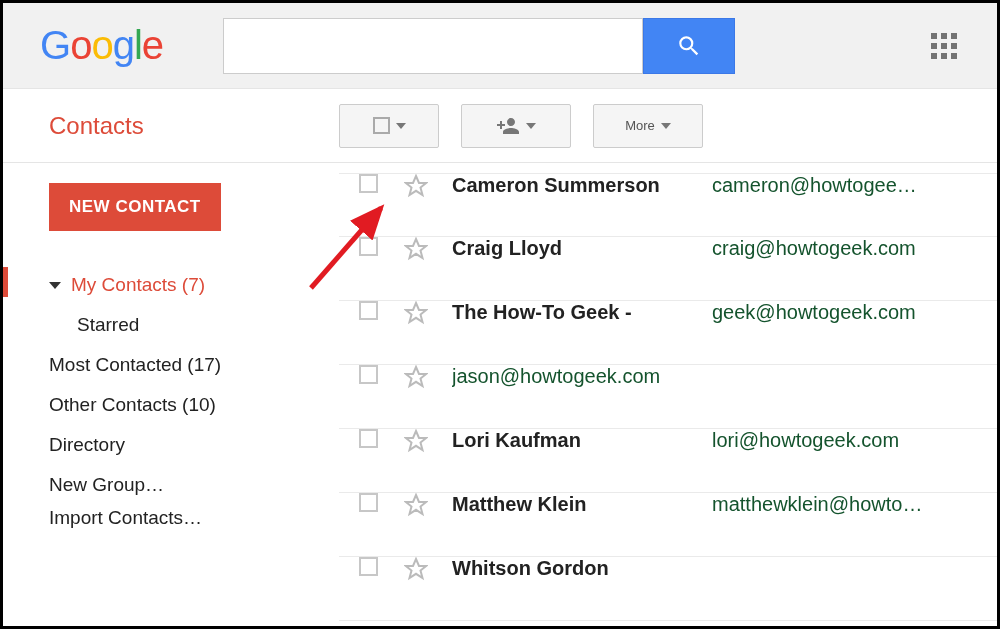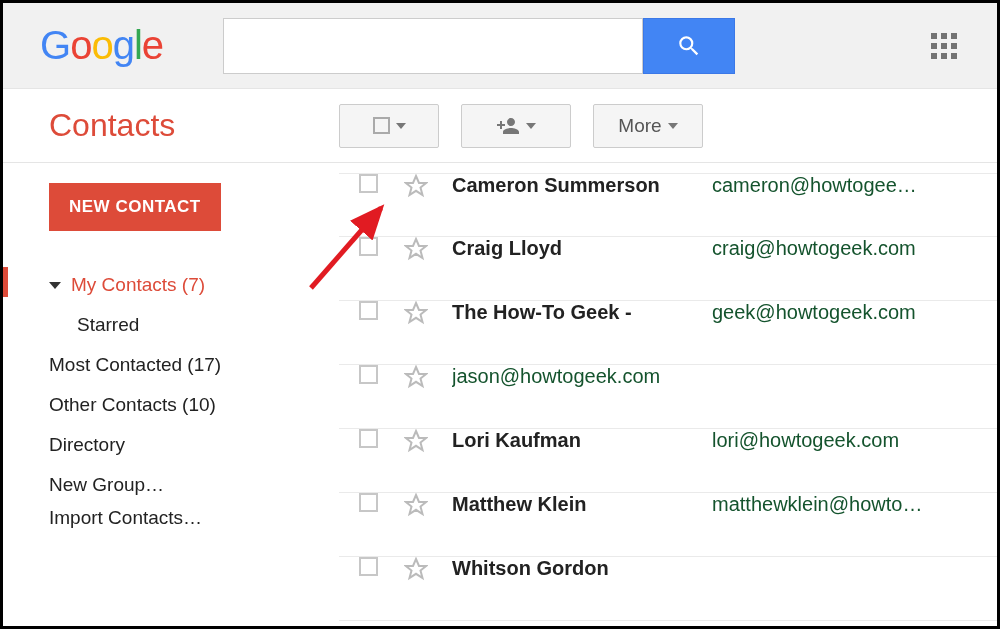--- a/index.html
+++ b/index.html
@@ -77,42 +77,42 @@
   
   .subheader {
     display: flex;
     align-items: center;
     height: 74px;
     border-bottom: 1px solid #e5e5e5;
     padding-left: 46px;
   }
   .brand {
     color: #dd4b39;
-    font-size: 32px;
+    font-size: 24px;
     font-weight: 400;
     width: 290px;
   }
   .toolbar {
     display: flex;
     gap: 22px;
     align-items: center;
   }
   .tbtn {
     height: 44px;
     background: #f5f5f5;
     border: 1px solid #ccc;
     border-radius: 2px;
     display: flex;
     align-items: center;
     justify-content: center;
     gap: 6px;
     cursor: pointer;
     padding: 0 18px;
     color: #555;
-    font-size: 19px;
+    font-size: 13px;
   }
   .tbtn .box {
     width: 17px; height: 17px; border: 2px solid #aaa;
   }
   .tbtn .caret {
     width: 0; height: 0;
     border-left: 5px solid transparent;
     border-right: 5px solid transparent;
     border-top: 6px solid #777;
   }

